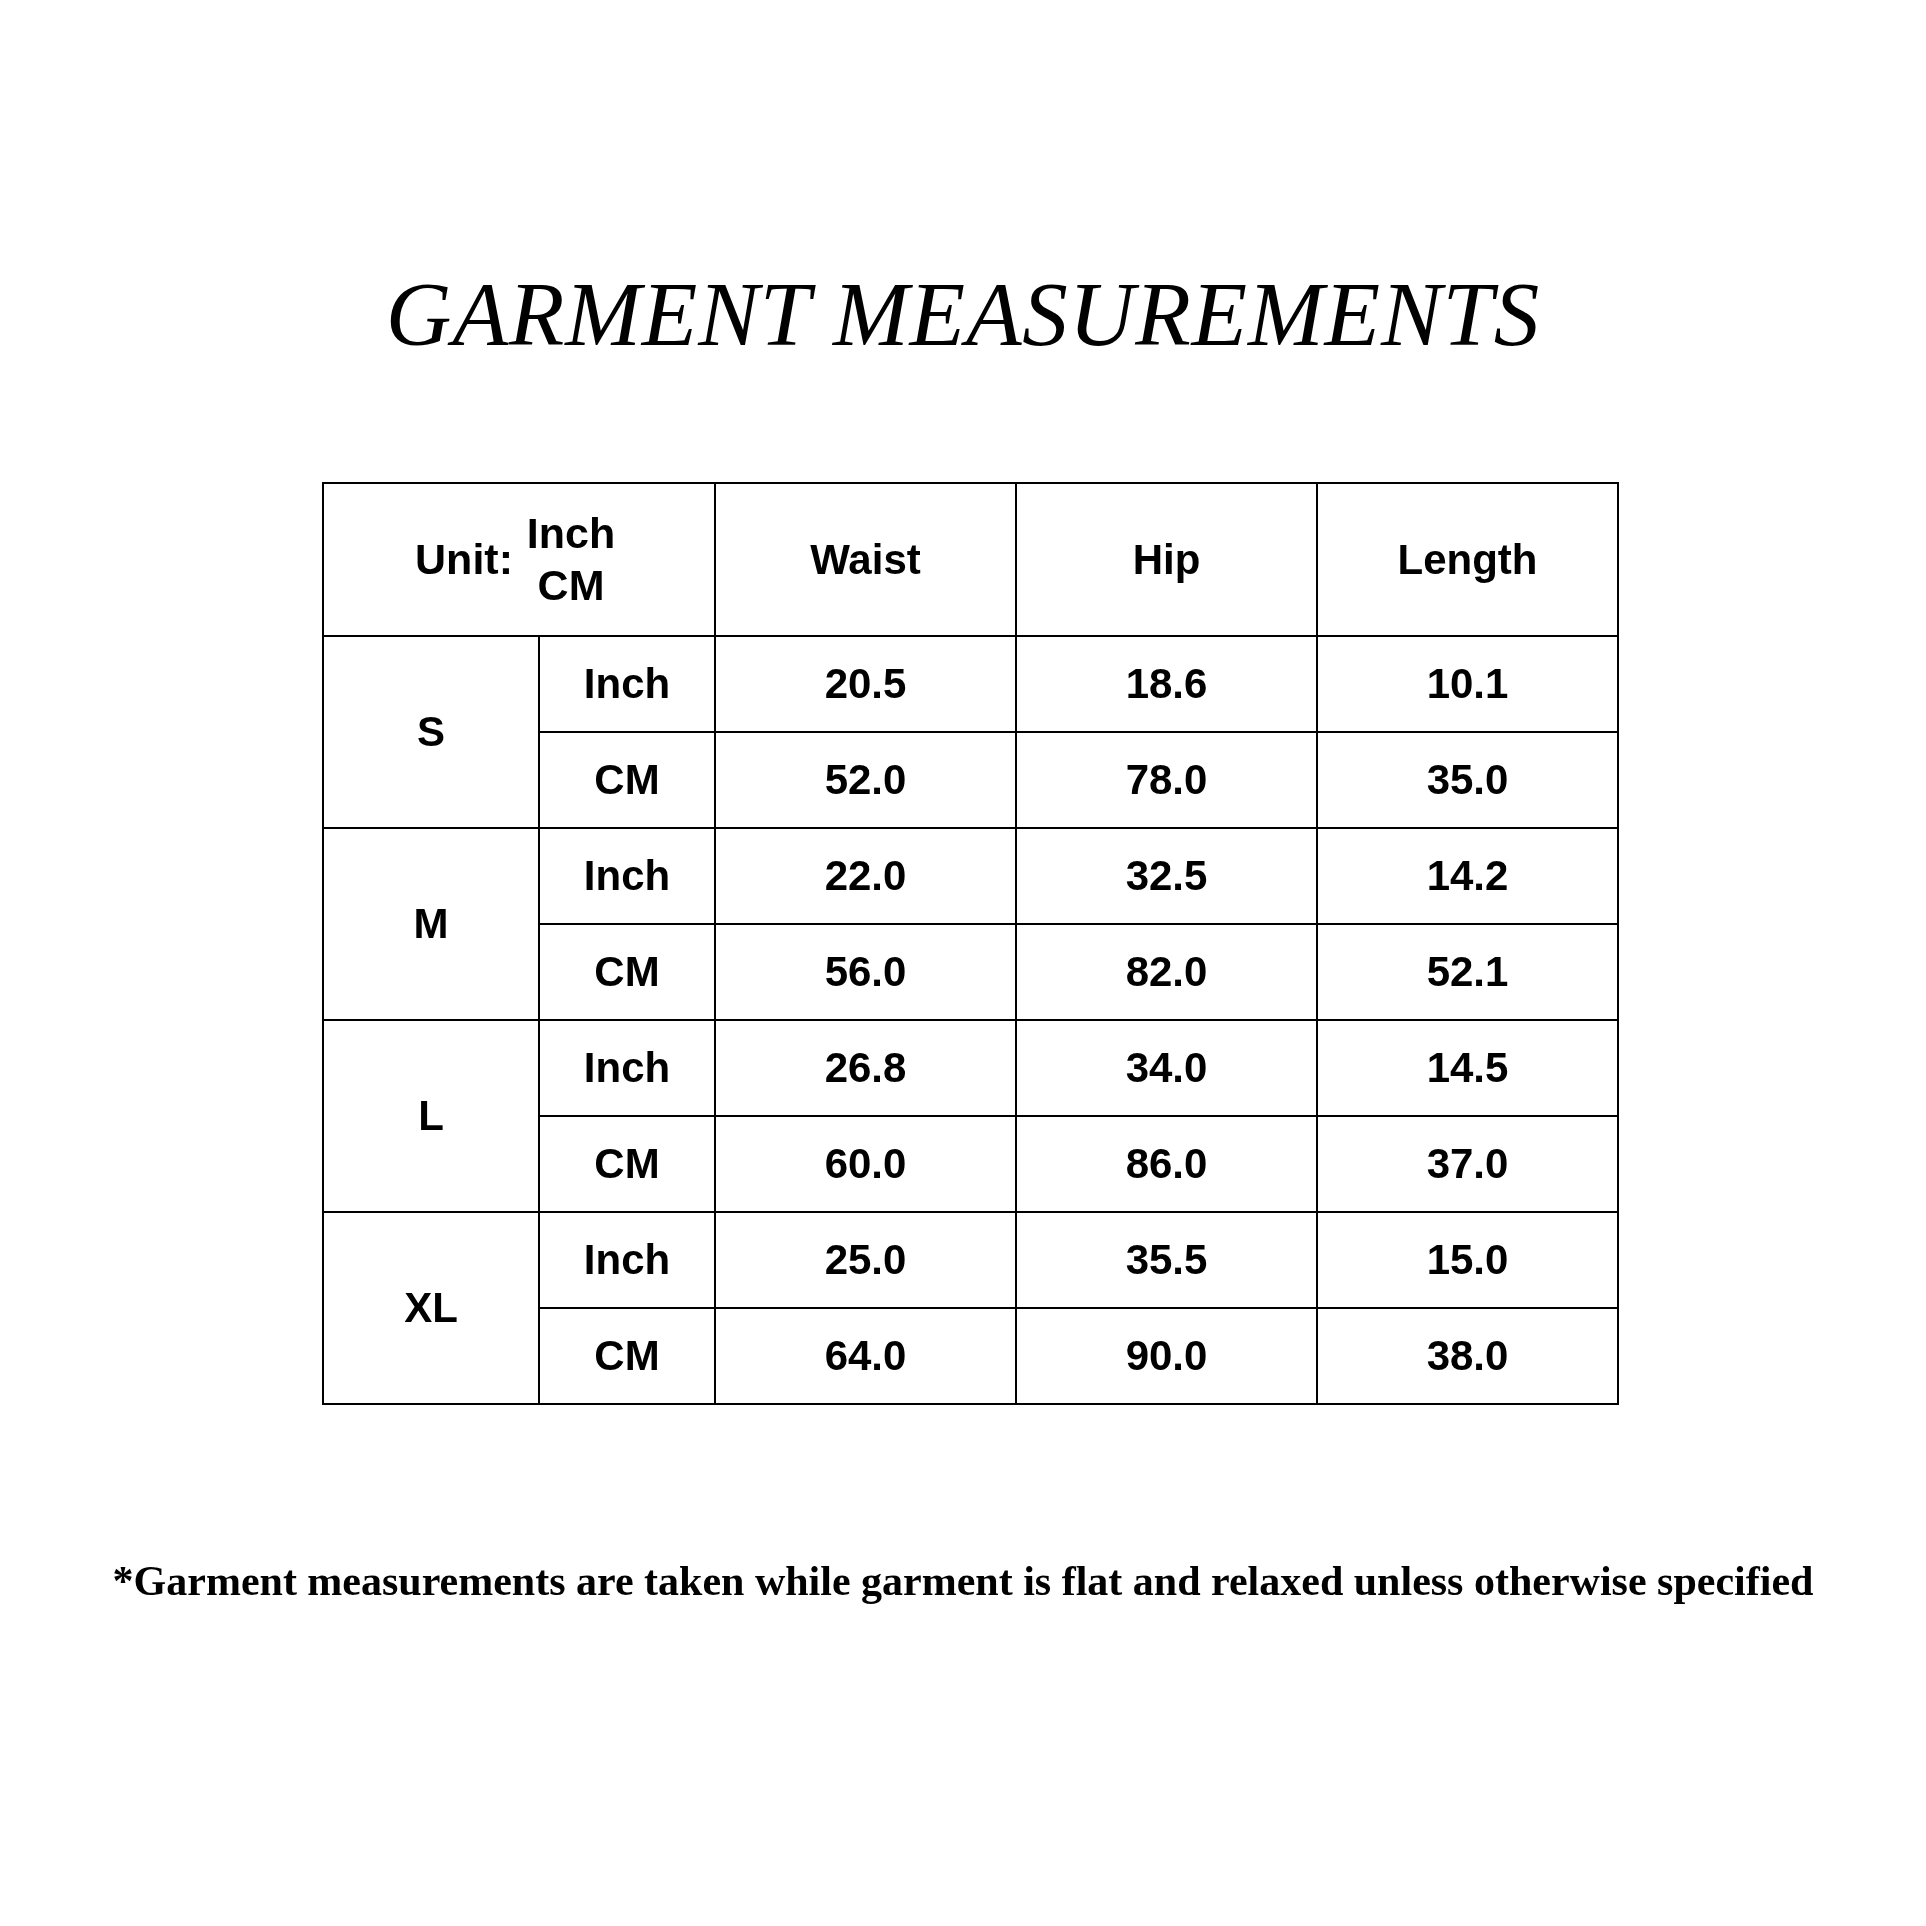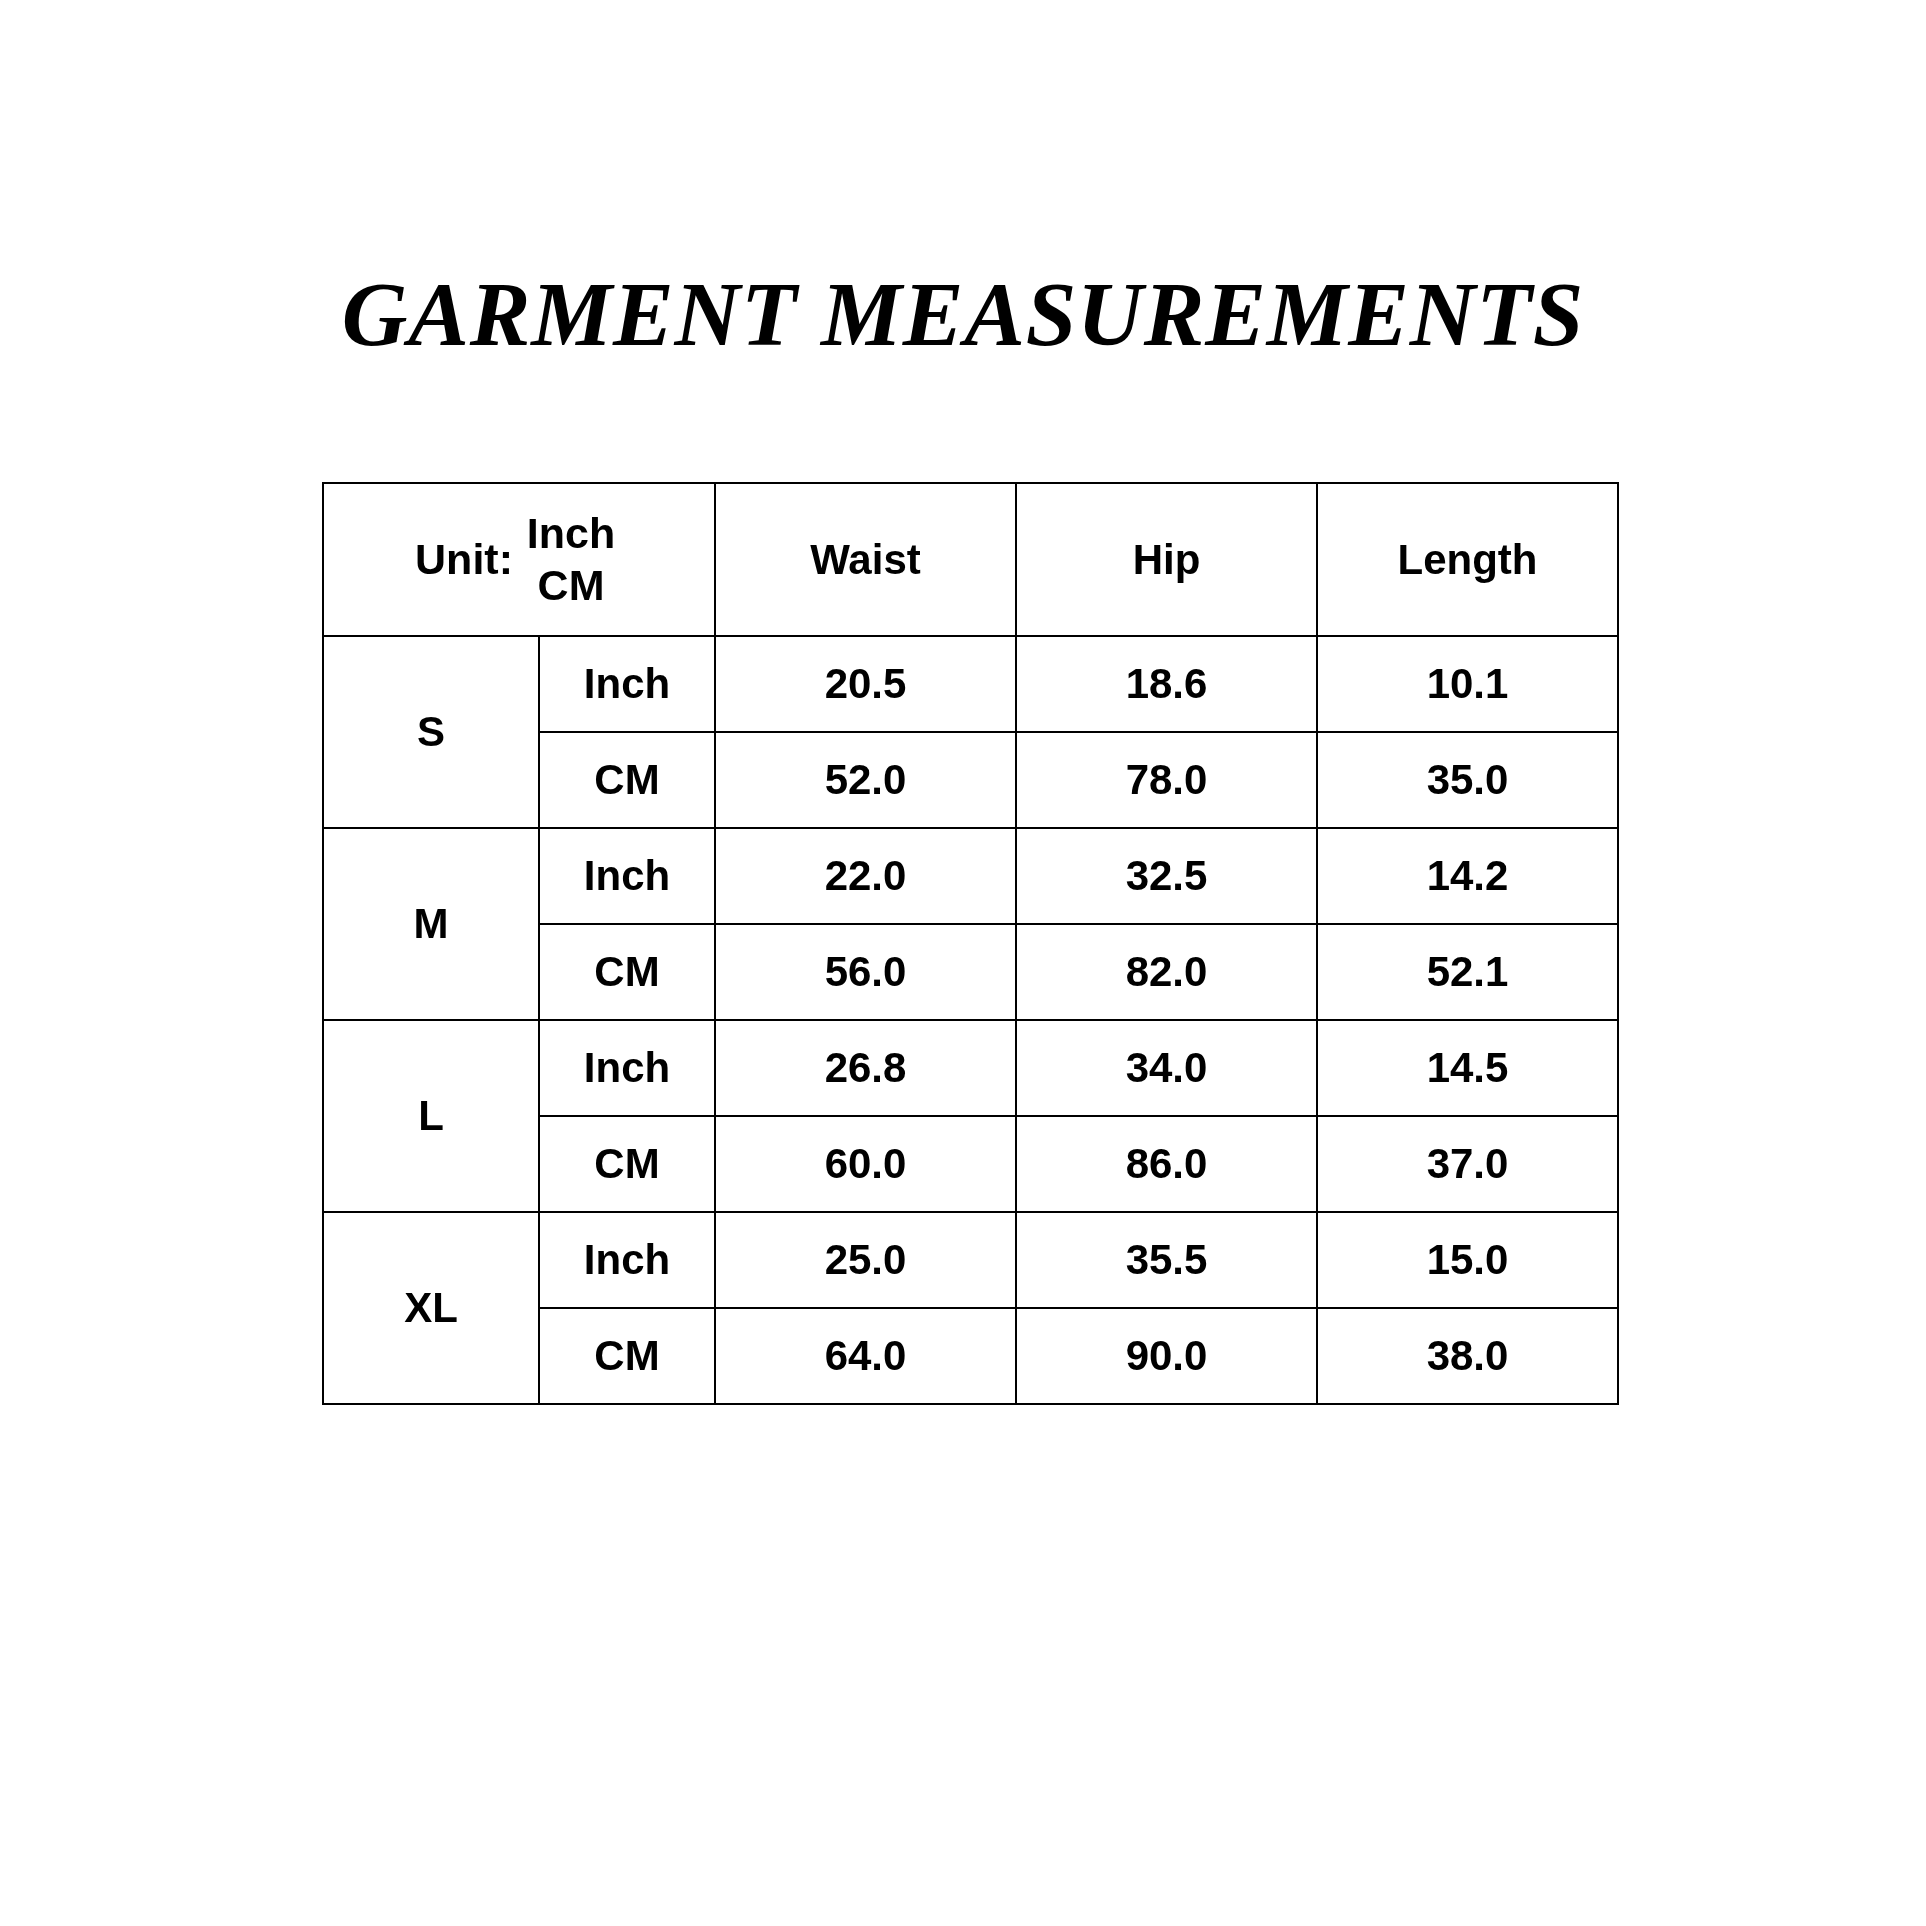--- a/index.html
+++ b/index.html
@@ -23,21 +23,21 @@
   }
 
   .title {
     position: absolute;
     left: 0;
     top: 262px;
     width: 1926px;
     text-align: center;
     font-family: "Liberation Serif", serif;
     font-style: italic;
-    font-weight: bold;
+    font-weight: normal;
     font-size: 91px;
     letter-spacing: 0.8px;
     color: #000000;
     white-space: nowrap;
   }
 
   .table-wrap {
     position: absolute;
     left: 322px;
     top: 482px;
@@ -201,15 +201,16 @@
         <tr class="data-row">
           <td class="black">CM</td>
           <td>64.0</td>
           <td>90.0</td>
           <td>38.0</td>
         </tr>
       </tbody>
     </table>
   </div>
 
+  <div class="footnote">*Garment measurements are taken while garment is flat and relaxed unless otherwise specified</div>
 
 </div>
 
 
 </body></html>

